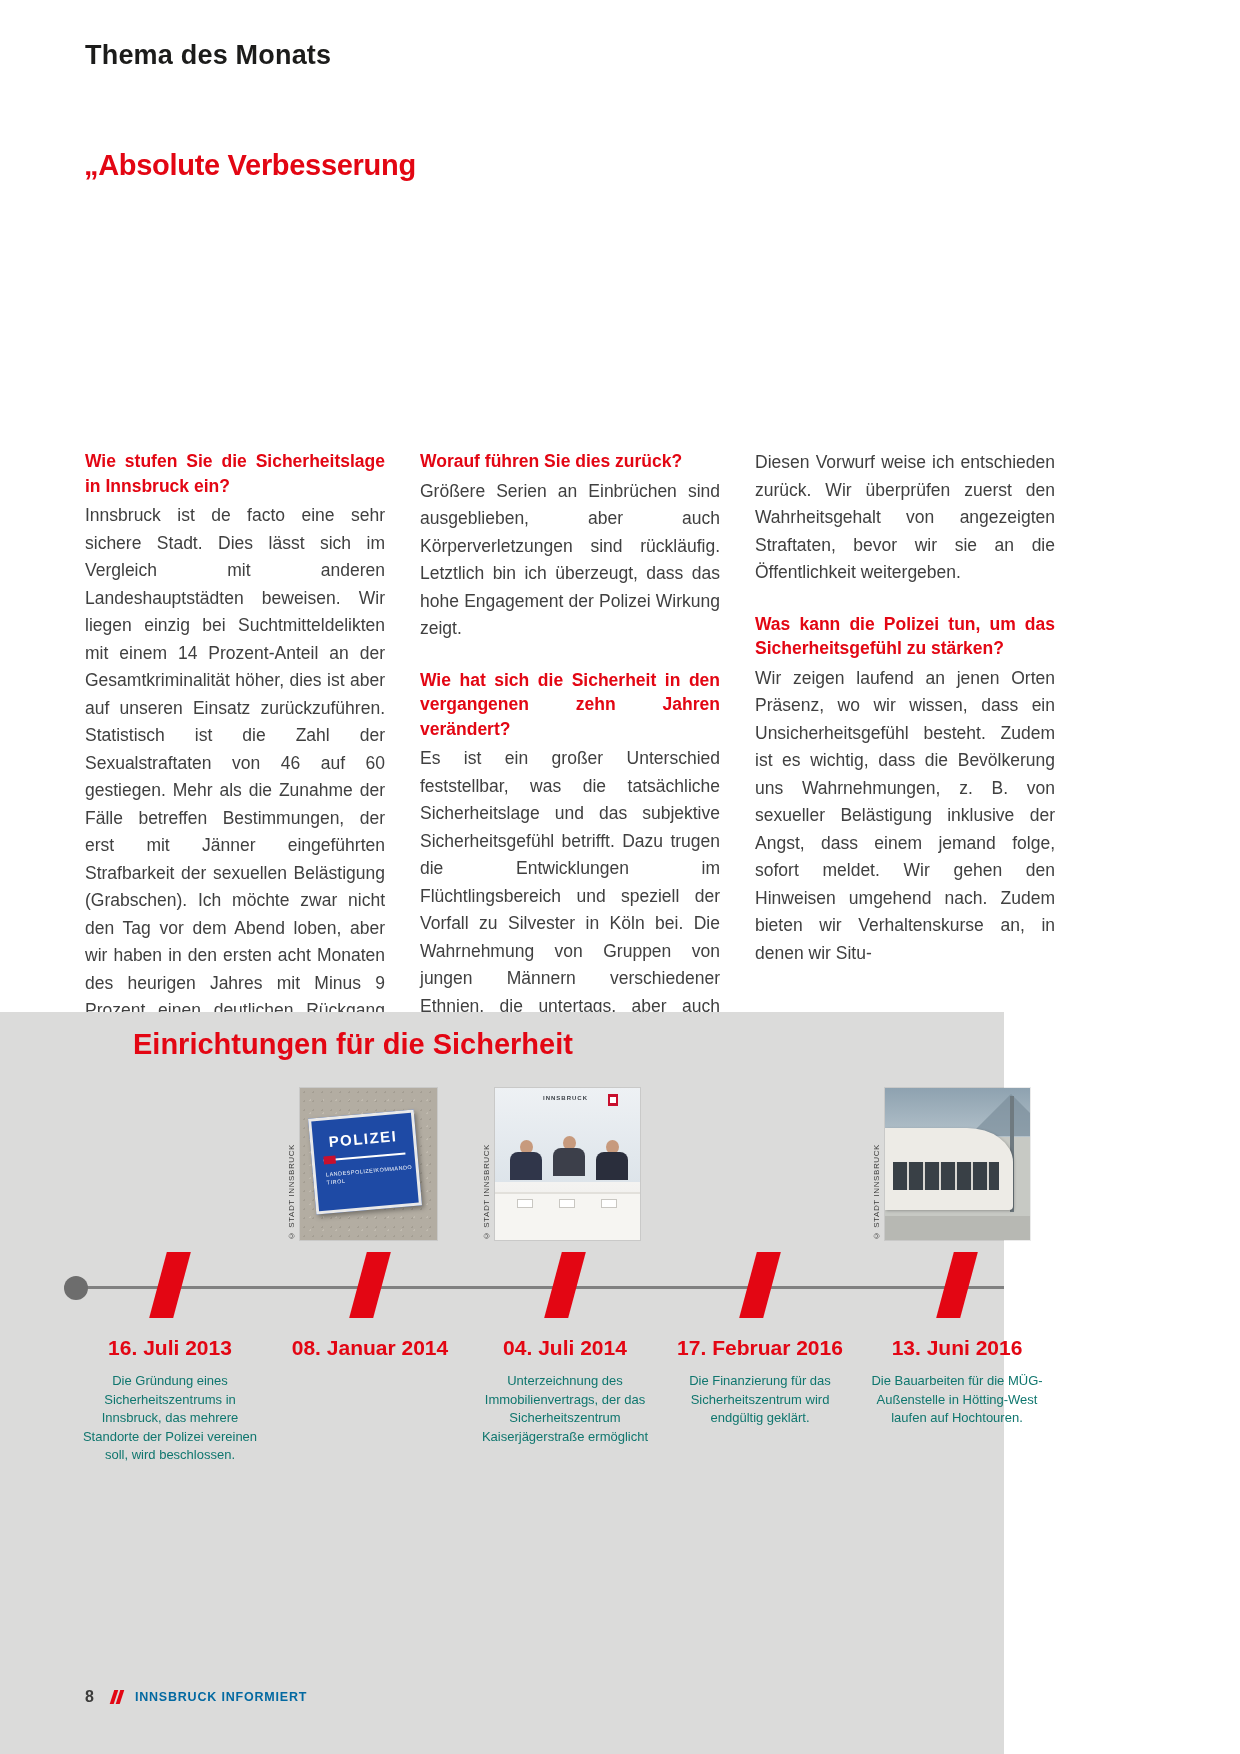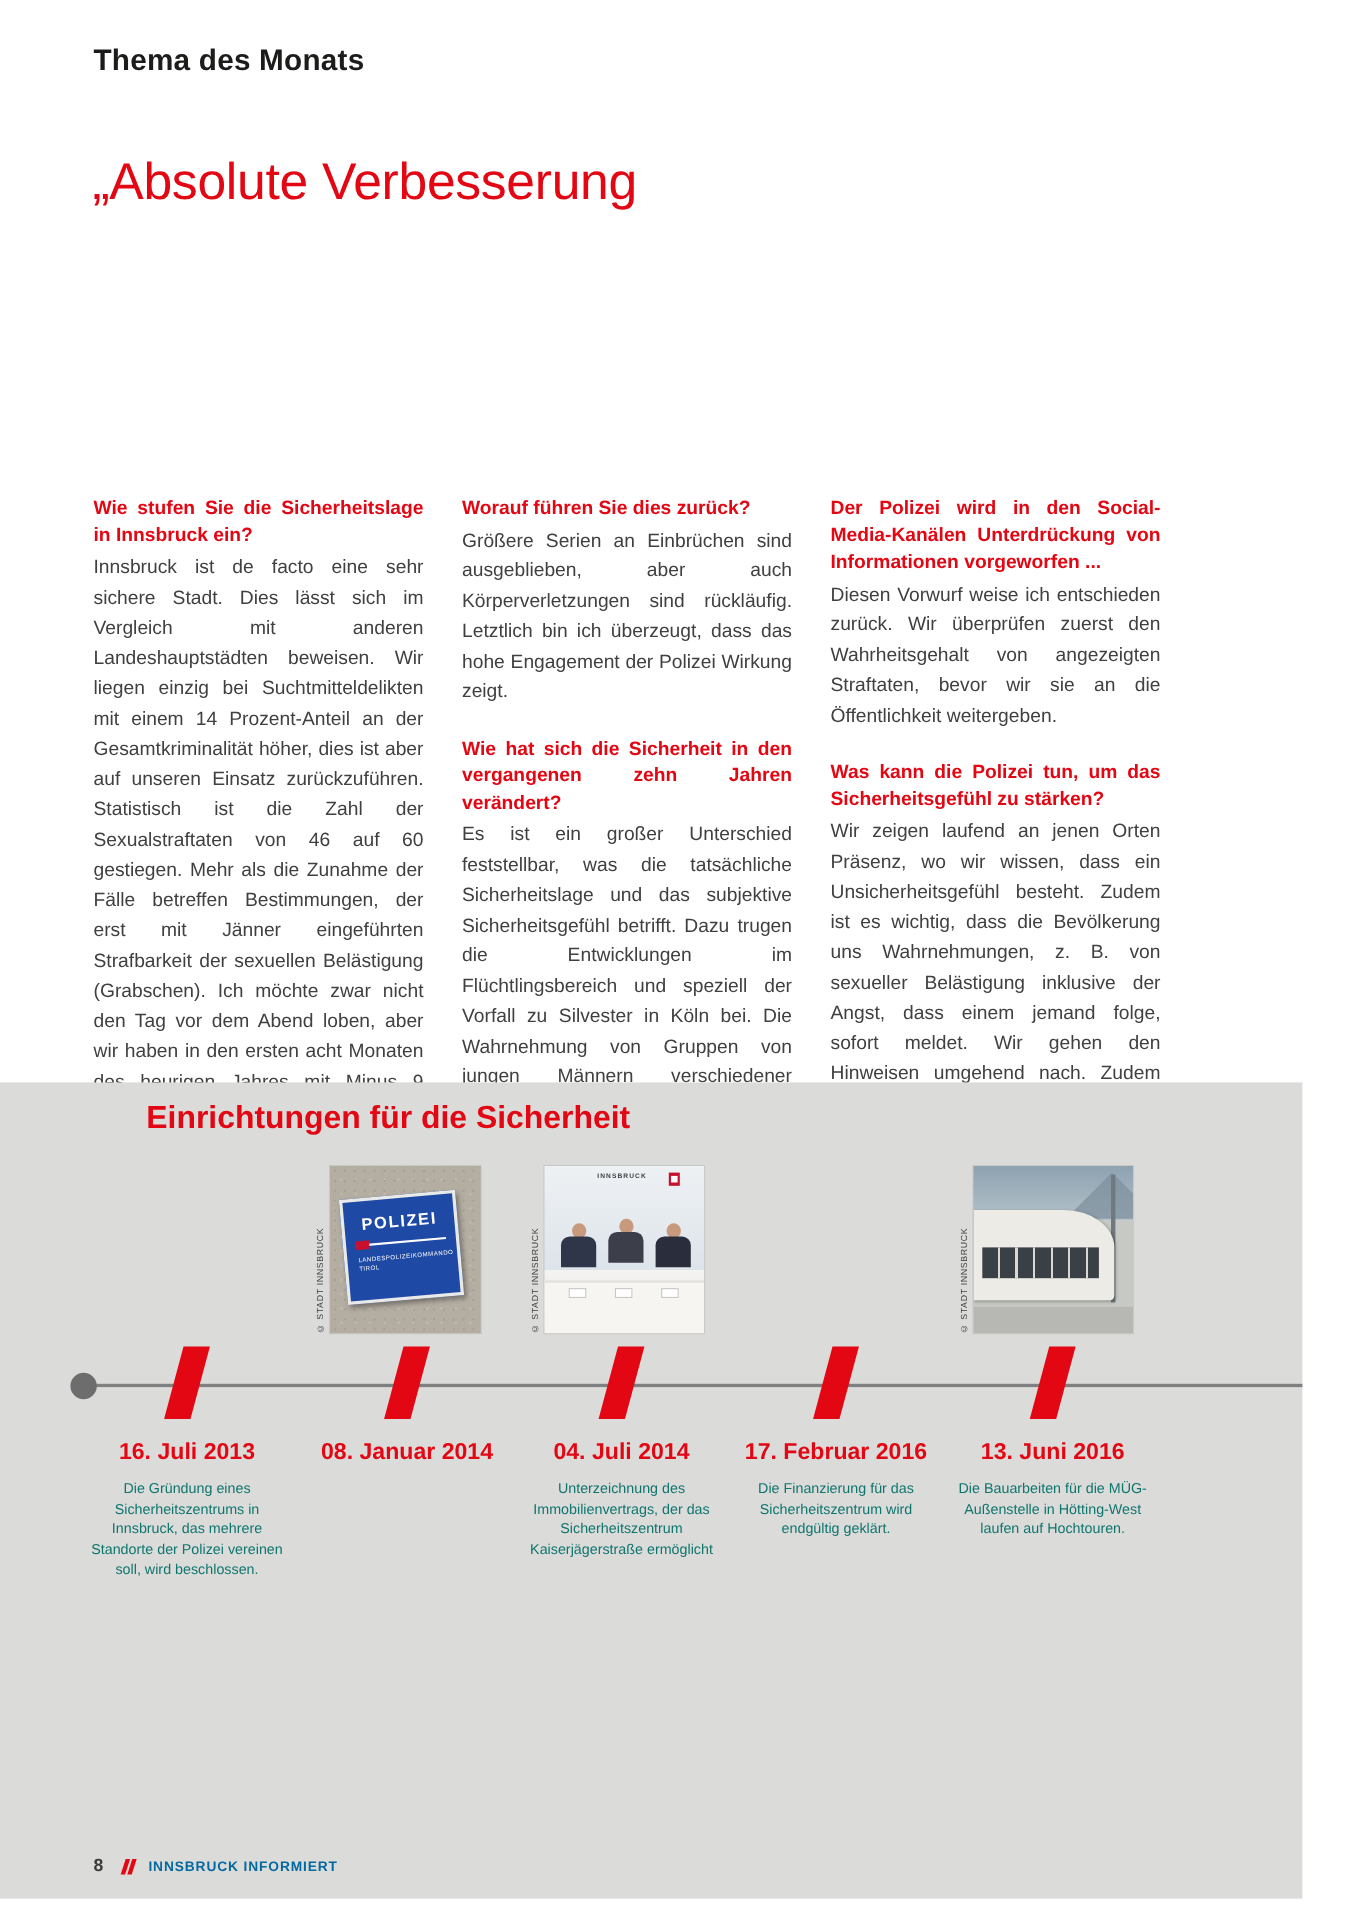--- a/index.html
+++ b/index.html
@@ -10,21 +10,21 @@
   }
   .page { position:absolute; inset:0; }
 
   
   .kicker {
     position:absolute; left:85px; top:40px;
     font-size:27px; font-weight:bold; color:#1c1c1b; letter-spacing:0.2px;
   }
   .headline {
     position:absolute; left:84px; top:136px;
-    font-size:47px; line-height:58px; font-weight:normal; color:#e30613;
+    font-size:29px; line-height:58px; font-weight:bold; color:#e30613;
     letter-spacing:-0.3px;
   }
   .intro {
     position:absolute; left:150px; top:288px; width:610px;
     font-size:22.5px; line-height:34px; color:#3c3c3b;
   }
 
   
   .columns {
     position:absolute; left:85px; top:449px; width:958px;
@@ -36,21 +36,21 @@
     hyphens:auto; -webkit-hyphens:auto;
   }
   .a {
     color:#404040; font-size:17.5px; line-height:27.5px; text-align:justify;
     hyphens:auto; -webkit-hyphens:auto;
   }
   .block + .block { margin-top:25px; }
 
   
   .gray-section {
-    position:absolute; left:0; top:984px; width:1184px; height:742px;
+    position:absolute; left:0; top:1012px; width:1004px; height:742px;
     background:#dbdbda;
   }
   .section-title {
     position:absolute; left:133px; top:16px;
     font-size:29px; font-weight:bold; color:#e30613;
   }
 
   
   .photo { position:absolute; top:76px; }
   .photo .credit {
@@ -139,21 +139,20 @@
         <div class="q">Worauf führen Sie dies zurück?</div>
         <div class="a">Größere Serien an Einbrüchen sind ausgeblieben, aber auch Körperverletzungen sind rückläufig. Letztlich bin ich überzeugt, dass das hohe Engagement der Polizei Wirkung zeigt.</div>
       </div>
       <div class="block">
         <div class="q">Wie hat sich die Sicherheit in den vergangenen zehn Jahren verändert?</div>
         <div class="a">Es ist ein großer Unterschied feststellbar, was die tatsächliche Sicherheitslage und das subjektive Sicherheitsgefühl betrifft. Dazu trugen die Entwicklungen im Flüchtlingsbereich und speziell der Vorfall zu Silvester in Köln bei. Die Wahrnehmung von Gruppen von jungen Männern verschiedener Ethnien, die untertags, aber auch nachts unterwegs sind, haben für ein Unsicherheitsgefühl gesorgt.</div>
       </div>
     </div>
     <div class="col">
       <div class="block">
-        <div class="q">Der Polizei wird in den Social-Media-Kanälen Unterdrückung von Informationen vorgeworfen ...</div>
         <div class="a">Diesen Vorwurf weise ich entschieden zurück. Wir überprüfen zuerst den Wahrheitsgehalt von angezeigten Straftaten, bevor wir sie an die Öffentlichkeit weitergeben.</div>
       </div>
       <div class="block">
         <div class="q">Was kann die Polizei tun, um das Sicherheitsgefühl zu stärken?</div>
         <div class="a">Wir zeigen laufend an jenen Orten Präsenz, wo wir wissen, dass ein Unsicherheitsgefühl besteht. Zudem ist es wichtig, dass die Bevölkerung uns Wahrnehmungen, z. B. von sexueller Belästigung inklusive der Angst, dass einem jemand folge, sofort meldet. Wir gehen den Hinweisen umgehend nach. Zudem bieten wir Verhaltenskurse an, in denen wir Situ-</div>
       </div>
     </div>
   </div>
 
   <div class="gray-section">

